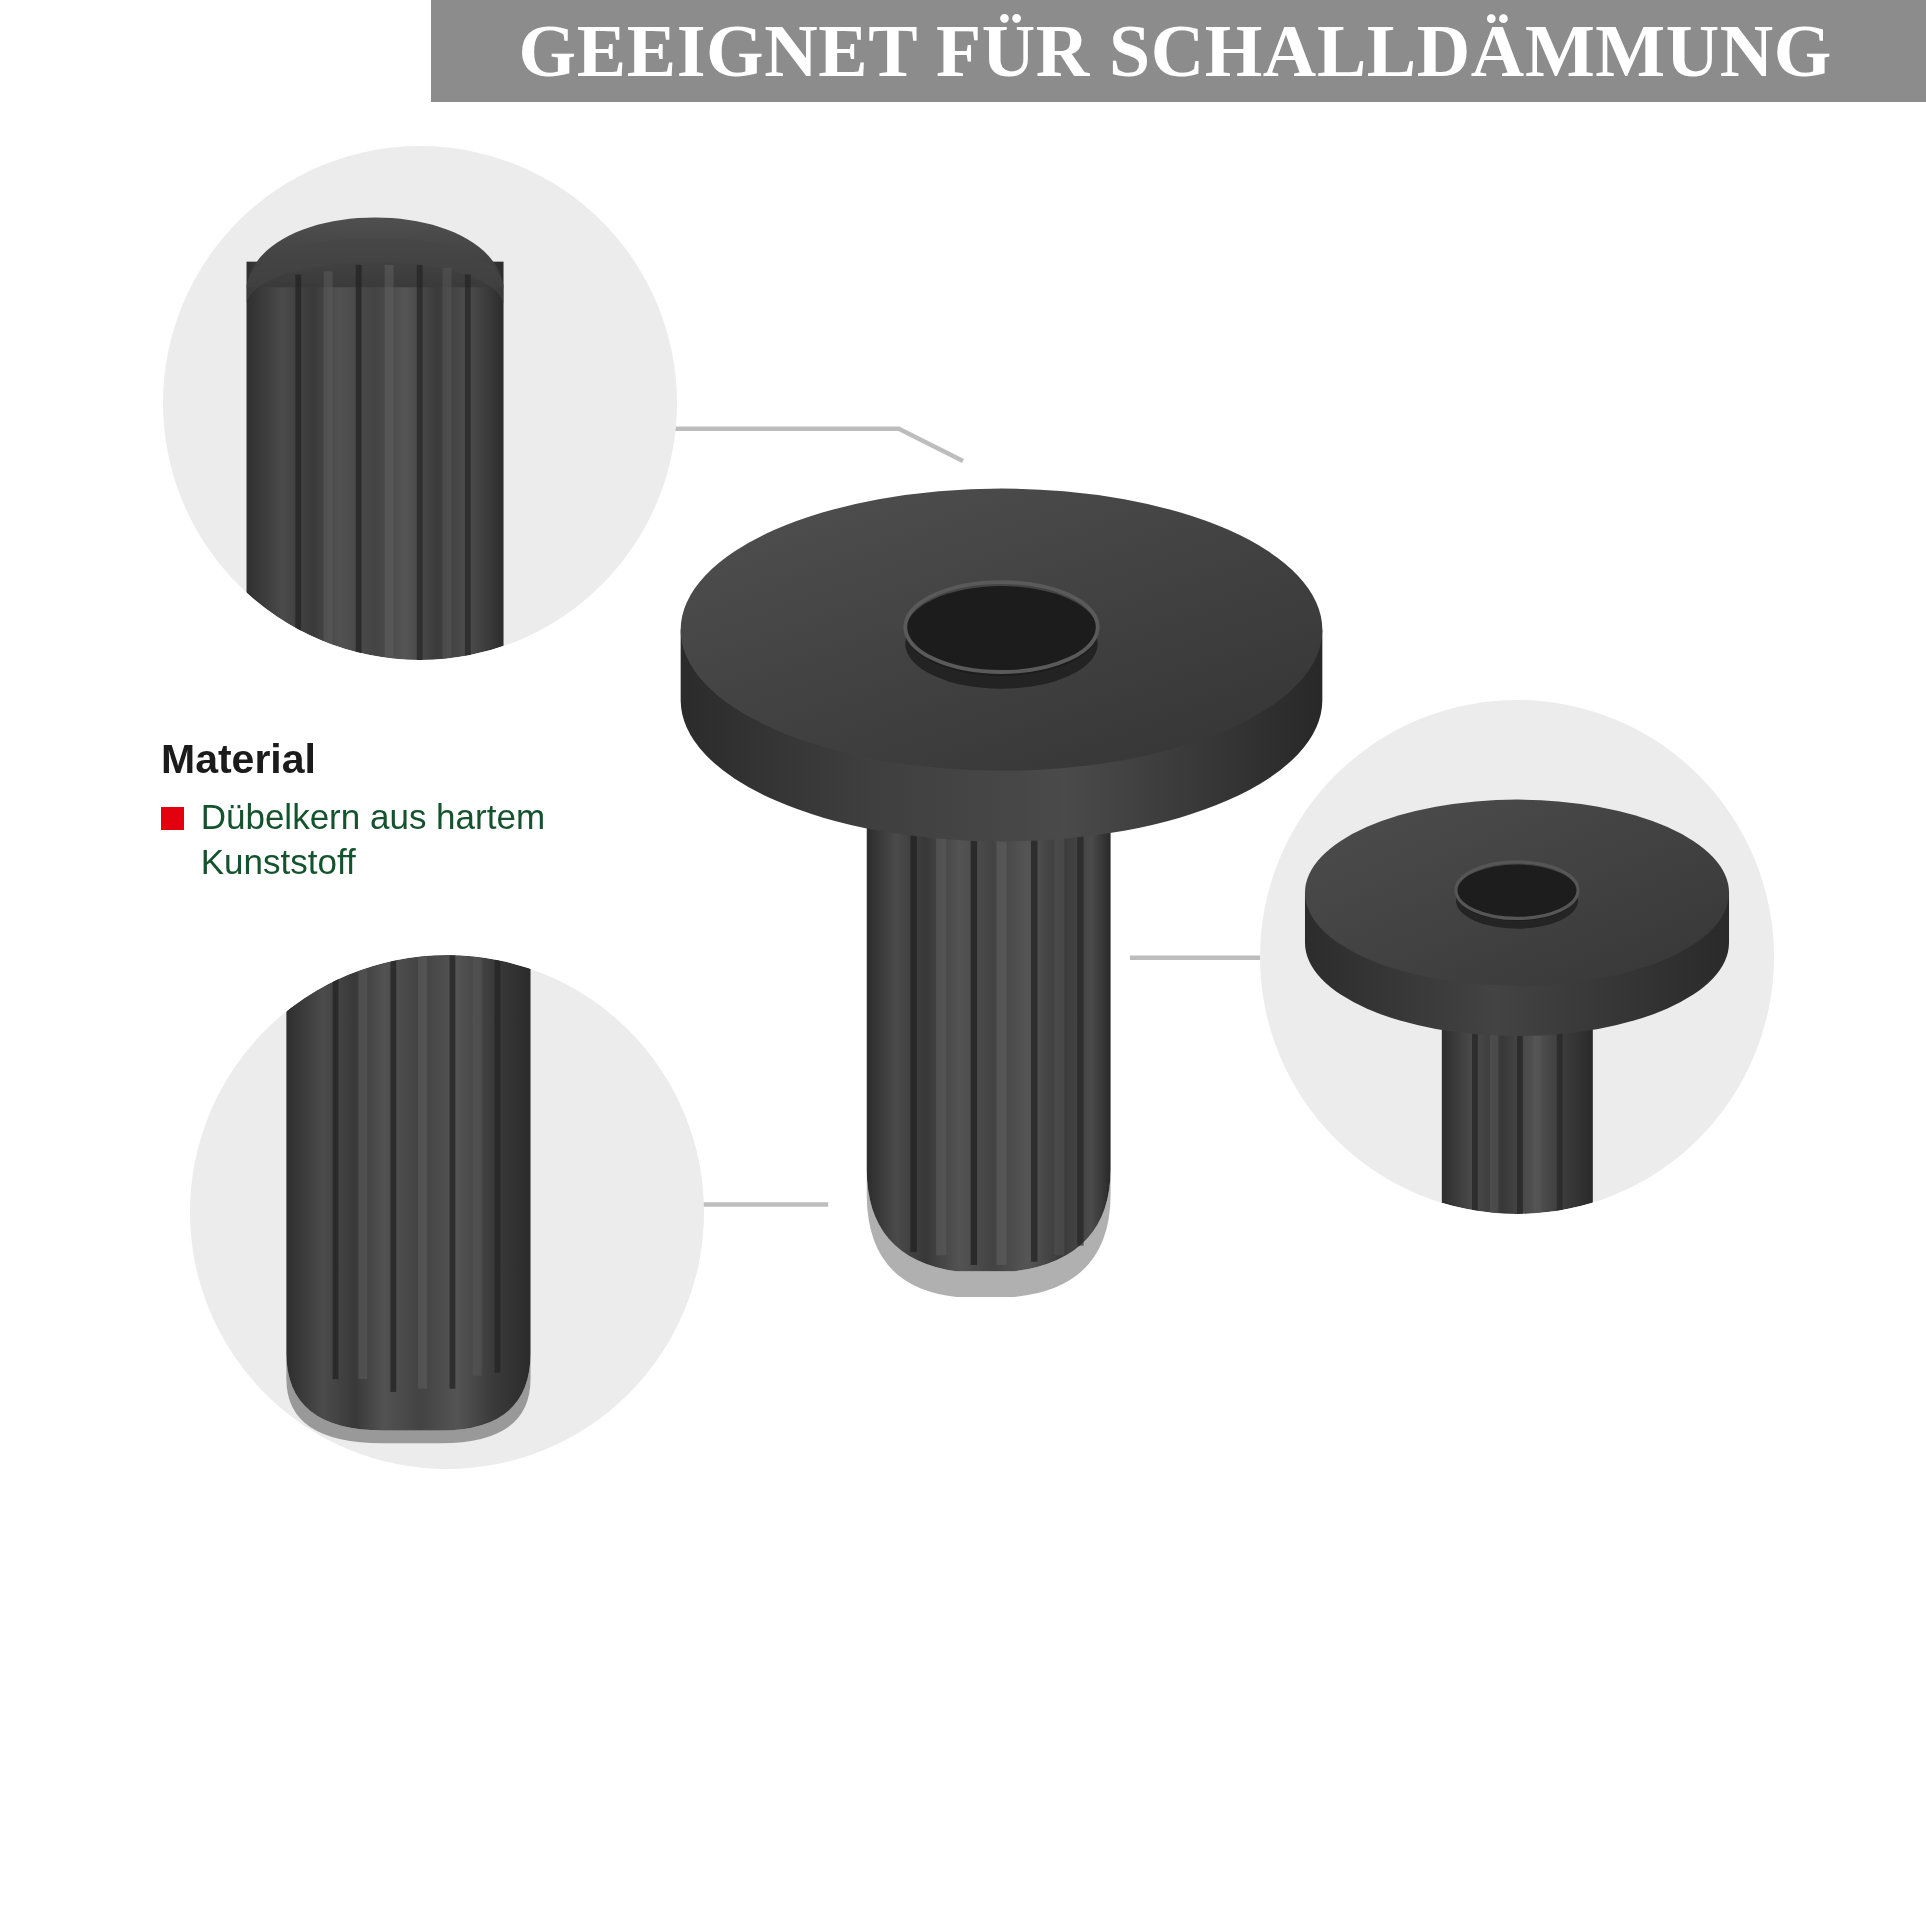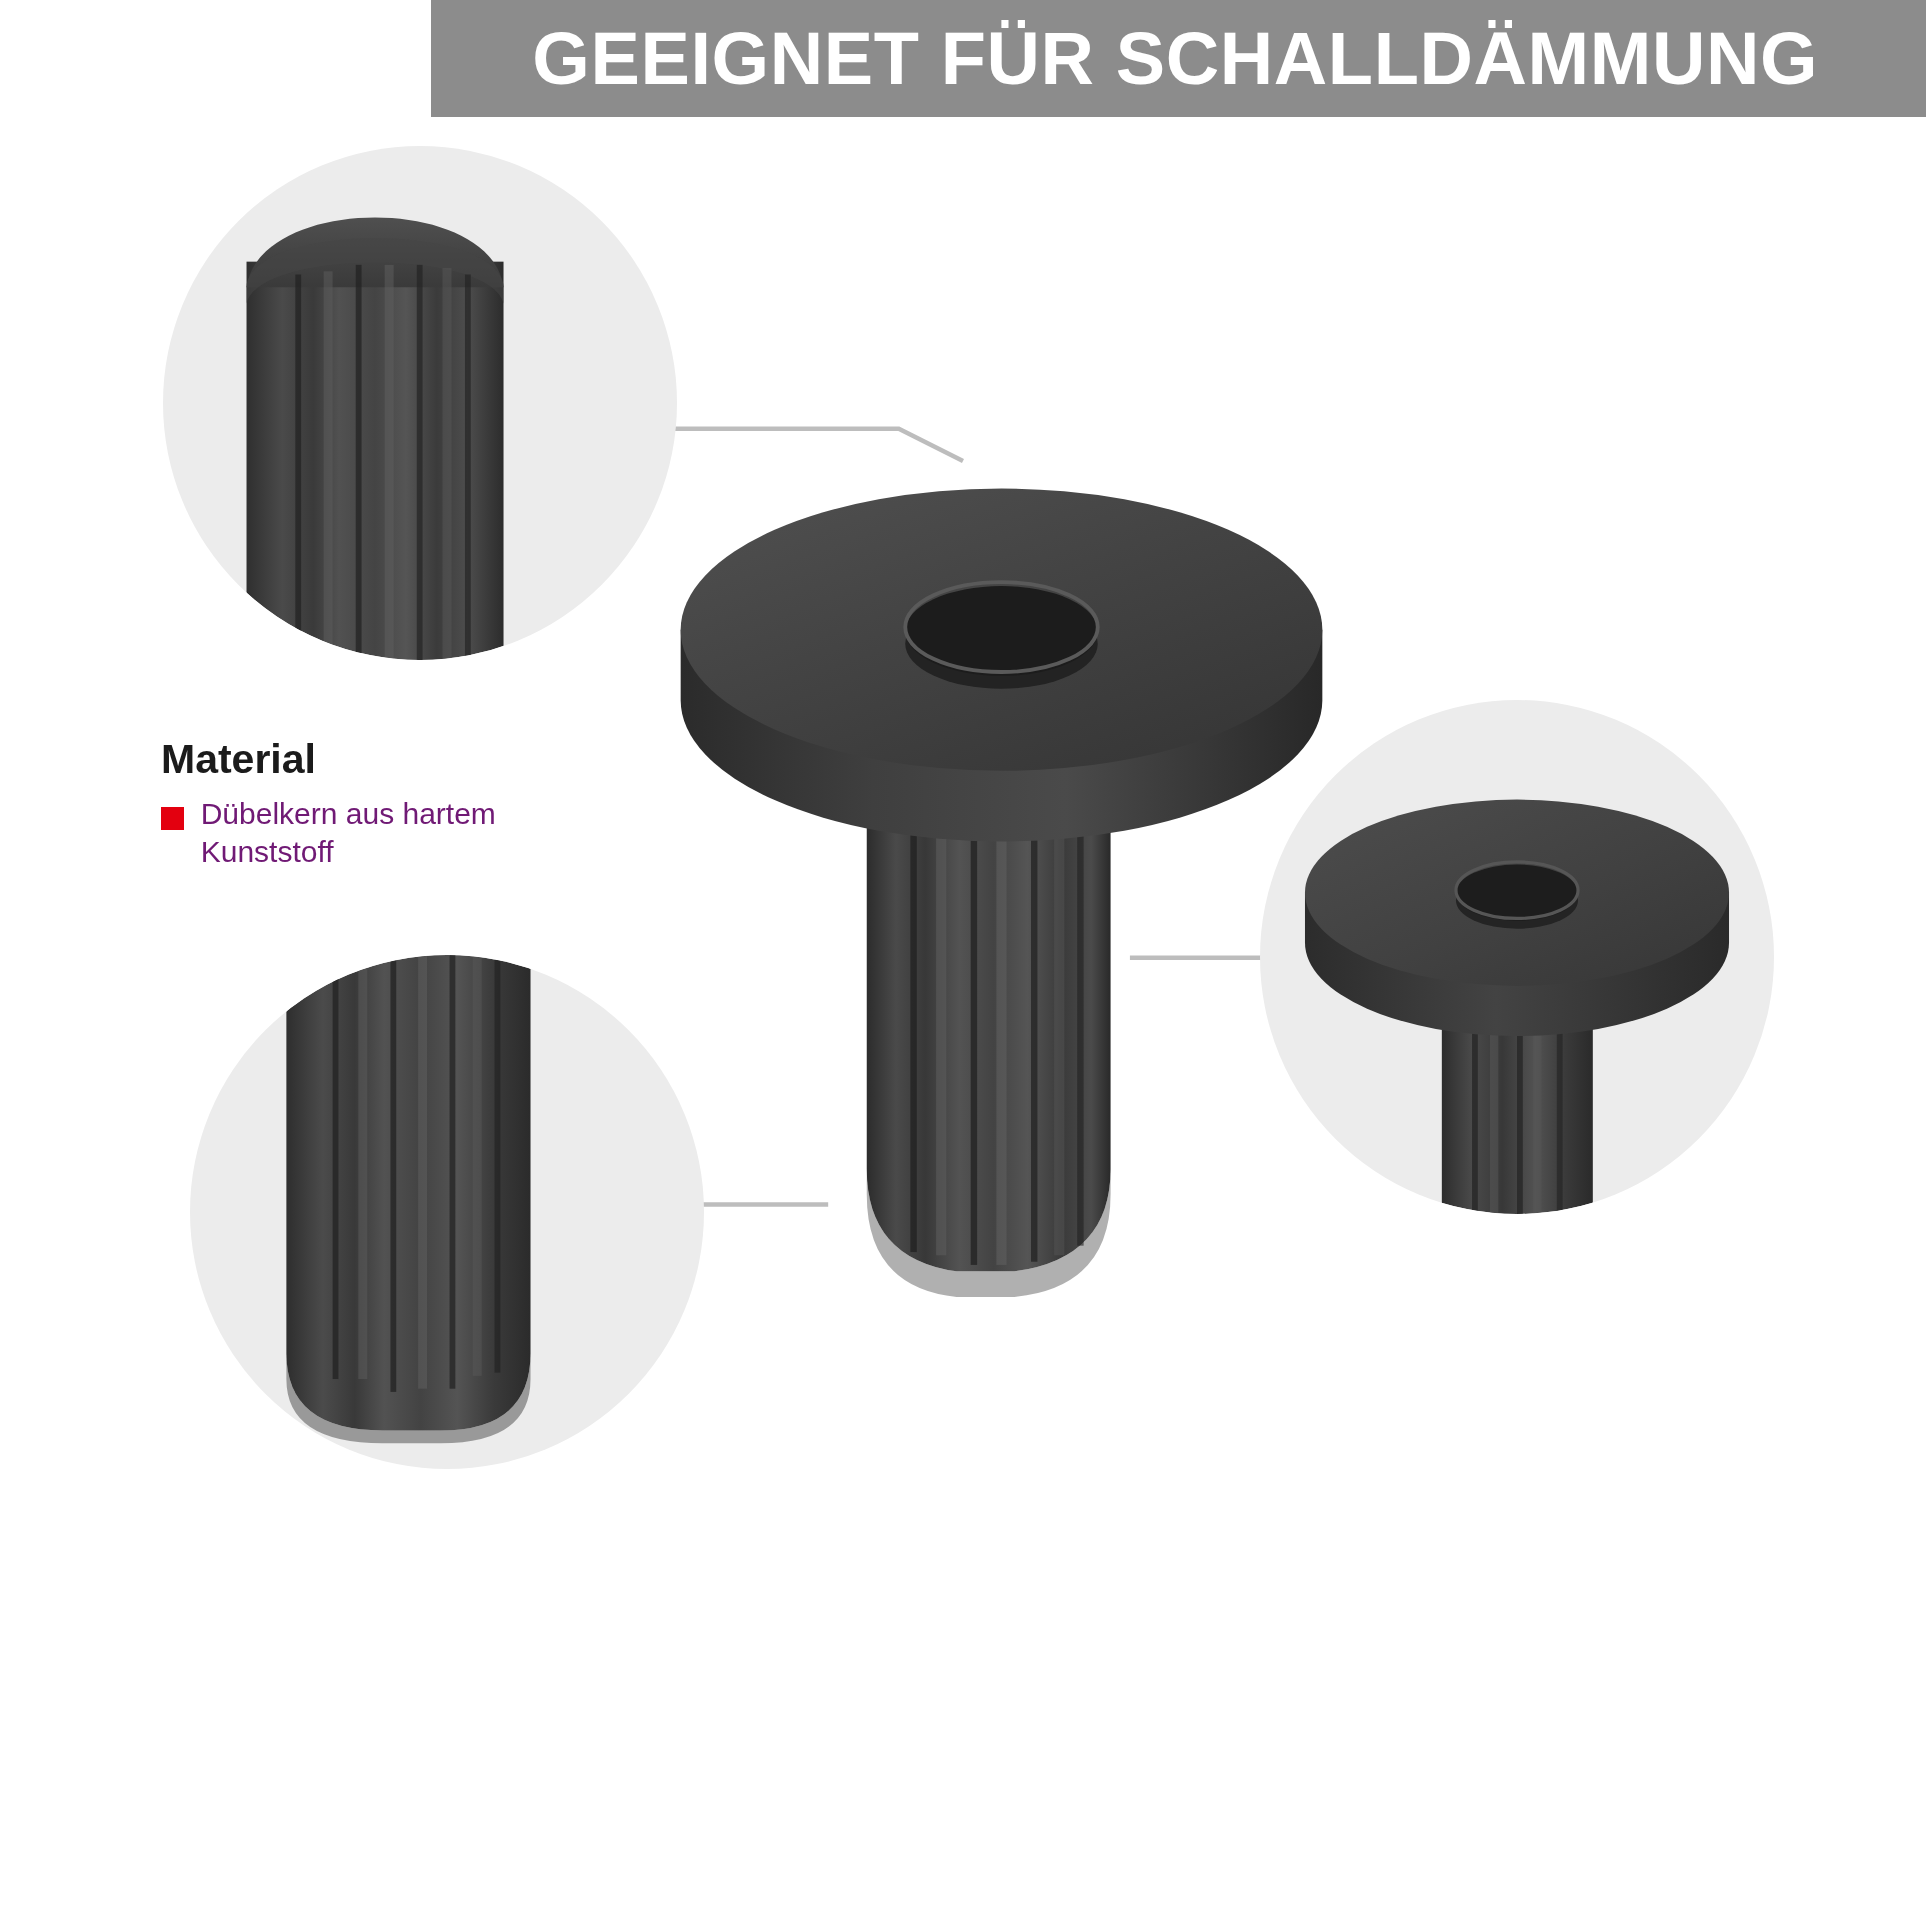--- a/index.html
+++ b/index.html
@@ -14,27 +14,28 @@
     font-family: "Liberation Sans", sans-serif;
     overflow: hidden;
   }
 
   
   .banner {
     position: absolute;
     left: 431px;
     top: 0px;
     width: 1495px;
-    height: 117px;
+    height: 102px;
     background: #8c8c8c;
     display: flex;
     align-items: center;
     justify-content: center;
     box-sizing: border-box;
     padding-right: 6.4px;
+    font-family: Liberation Serif, serif;
   }
   .banner-text {
     color: #ffffff;
     font-size: 74px;
     font-weight: bold;
     letter-spacing: 0.6px;
     white-space: nowrap;
     line-height: 1;
   }
 
@@ -89,22 +90,22 @@
   }
   .bullet-marker {
     width: 23px;
     height: 23px;
     background: #e3000f;
     flex: 0 0 23px;
     margin-top: 11.6px;
     margin-right: 16.7px;
   }
   .bullet-text {
-    font-size: 30px;
-    color: #701a75;
+    font-size: 35px;
+    color: #14532d;
     line-height: 1.28;
     white-space: pre-line;
   }
 
   #block-material { left: 161px; top: 732px; }
   #block-kautschuk { left: 161px; top: 1541px; }
   #block-kragen { left: 1310px; top: 1239px; }
 </style>
 </head>
 <body>

